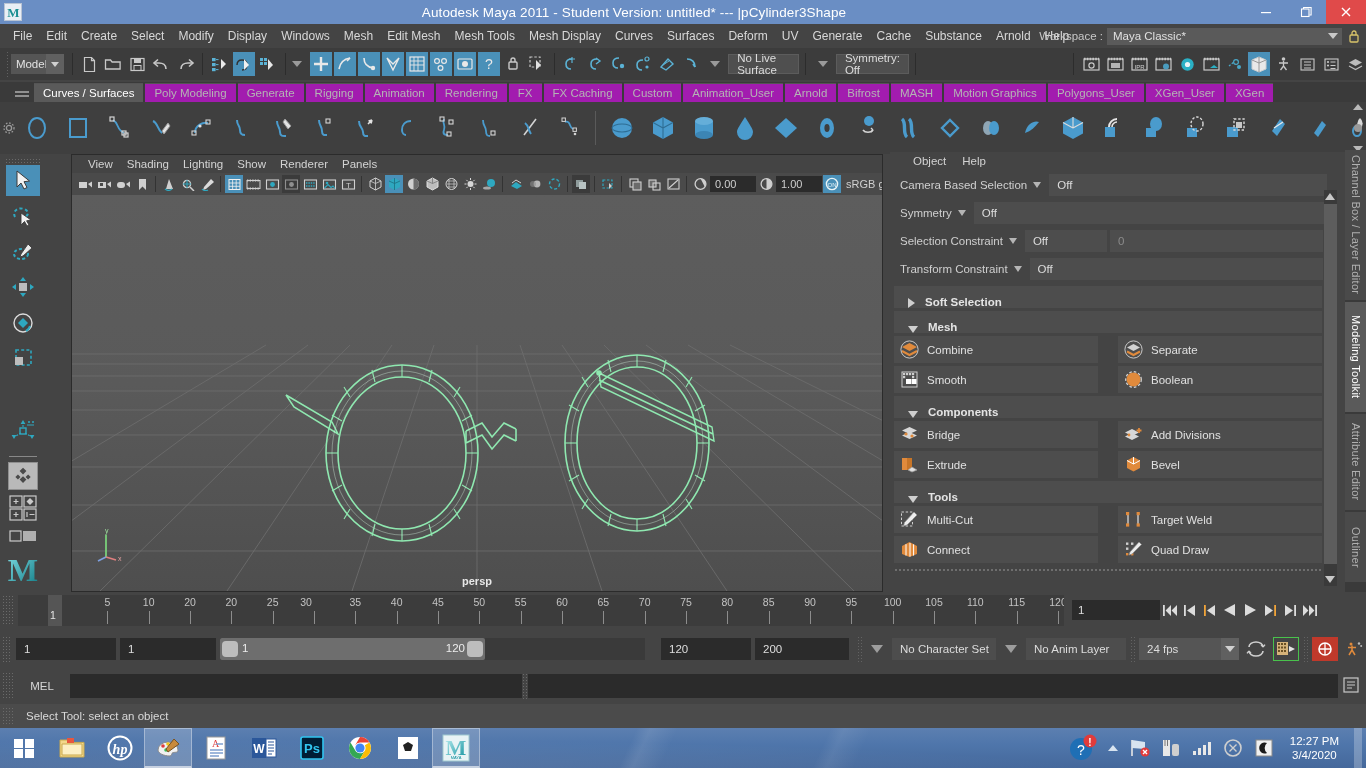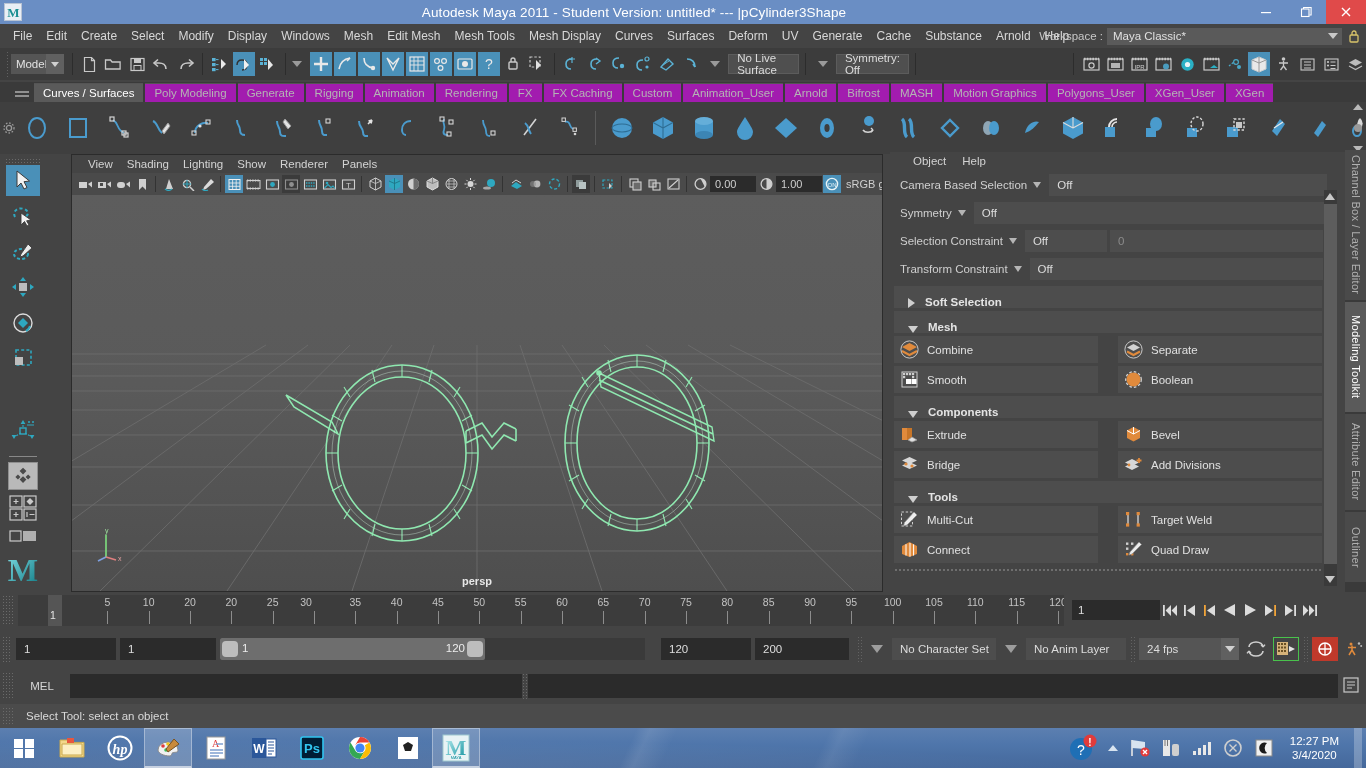--- a/index.html
+++ b/index.html
@@ -1315,52 +1315,52 @@
         </div>
       </div>
 
       <div class="frameHdr">
         <i class="tri tri-d"></i>
         <span>Components</span>
       </div>
       <div class="grid2">
         <div class="mbtn">
           <svg width="19" height="19" viewBox="0 0 19 19">
-              <rect x="2" y="3" width="5" height="12" fill="#e08a3c"></rect>
-              <rect x="7" y="3" width="5" height="12" fill="#c77528"></rect>
-              <path d="M12 12 L17 15 L12 17 L8 15z" fill="#e0e0e0" stroke="#9a9a9a" stroke-width=".7"></path>
-            </svg>
-          <span>Extrude</span>
-        </div>
-        <div class="mbtn">
-          <svg width="19" height="19" viewBox="0 0 19 19">
-              <path d="M9.5 2 L16 5.5 L16 13 L9.5 16.5 L3 13 L3 5.5 Z" fill="#e08a3c"></path>
-              <path d="M9.5 2 L9.5 9 M9.5 9 L3 5.5 M9.5 9 L16 5.5" stroke="#fff" stroke-width="1"></path>
-            </svg>
-          <span>Bevel</span>
-        </div>
-      </div>
-      <div class="grid2">
-        <div class="mbtn">
-          <svg width="19" height="19" viewBox="0 0 19 19">
               <path d="M9.5 2 L17 5.5 L9.5 9 L2 5.5 Z" fill="#d8d8d8"></path>
               <path d="M9.5 7 L17 10.5 L9.5 14 L2 10.5 Z" fill="#d8d8d8"></path>
               <circle cx="6" cy="9" r="1.6" fill="#e08a3c"></circle>
               <circle cx="12" cy="11" r="1.6" fill="#e08a3c"></circle>
             </svg>
           <span>Bridge</span>
         </div>
         <div class="mbtn">
           <svg width="19" height="19" viewBox="0 0 19 19">
               <path d="M8 4 L15 7.5 L8 11 L1 7.5 Z" fill="#d8d8d8"></path>
               <path d="M8 8 L15 11.5 L8 15 L1 11.5 Z" fill="#d8d8d8"></path>
               <circle cx="5" cy="10" r="1.4" fill="#e08a3c"></circle>
               <path d="M15 3v5M12.5 5.5h5" stroke="#e08a3c" stroke-width="1.8"></path>
             </svg>
           <span>Add Divisions</span>
+        </div>
+      </div>
+      <div class="grid2">
+        <div class="mbtn">
+          <svg width="19" height="19" viewBox="0 0 19 19">
+              <rect x="2" y="3" width="5" height="12" fill="#e08a3c"></rect>
+              <rect x="7" y="3" width="5" height="12" fill="#c77528"></rect>
+              <path d="M12 12 L17 15 L12 17 L8 15z" fill="#e0e0e0" stroke="#9a9a9a" stroke-width=".7"></path>
+            </svg>
+          <span>Extrude</span>
+        </div>
+        <div class="mbtn">
+          <svg width="19" height="19" viewBox="0 0 19 19">
+              <path d="M9.5 2 L16 5.5 L16 13 L9.5 16.5 L3 13 L3 5.5 Z" fill="#e08a3c"></path>
+              <path d="M9.5 2 L9.5 9 M9.5 9 L3 5.5 M9.5 9 L16 5.5" stroke="#fff" stroke-width="1"></path>
+            </svg>
+          <span>Bevel</span>
         </div>
       </div>
 
       <div class="frameHdr">
         <i class="tri tri-d"></i>
         <span>Tools</span>
       </div>
       <div class="grid2">
         <div class="mbtn">
           <svg width="19" height="19" viewBox="0 0 19 19">

